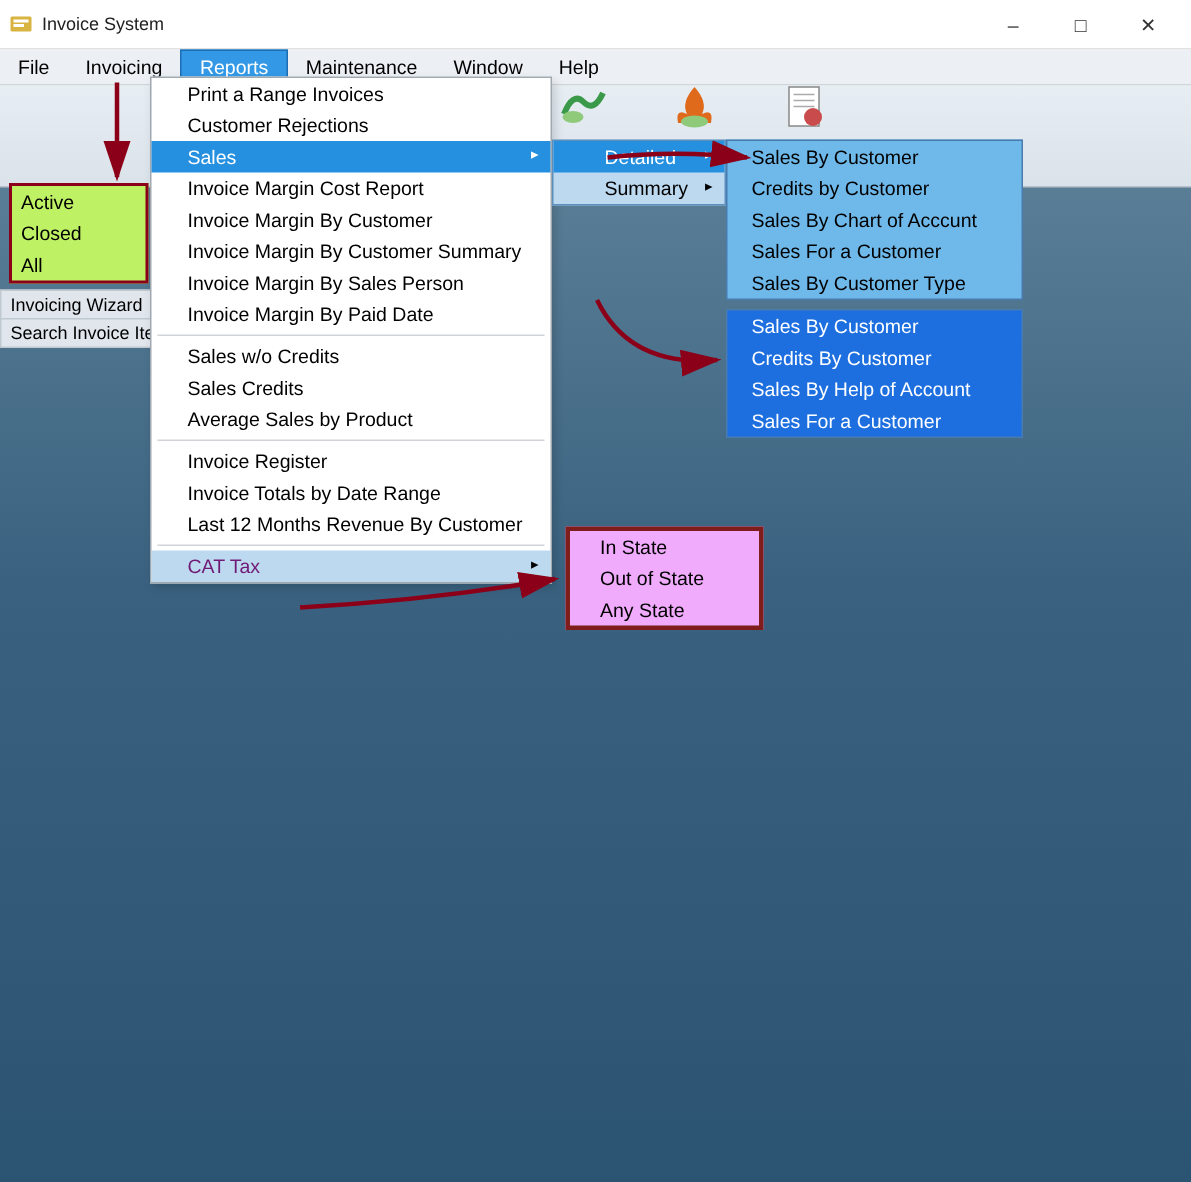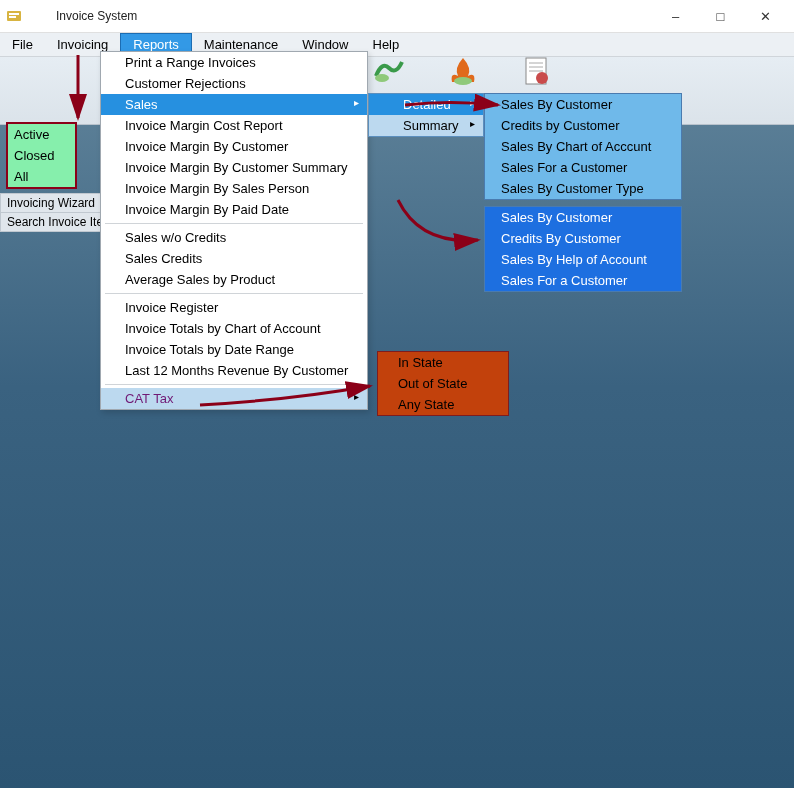--- a/index.html
+++ b/index.html
@@ -1,37 +1,37 @@
 <!DOCTYPE html>
 <html><head>
 <meta charset="utf-8">
 <style>
 * { box-sizing: border-box; margin: 0; padding: 0; font-family: "Segoe UI", Tahoma, sans-serif; }
 body { width: 794px; height: 788px; background: #fff; overflow: hidden; position: relative; }
 
 
-.titlebar { height: 27px; display: flex; align-items: center; padding: 16px 6px; background: #fff; border-bottom: 1px solid #e0e0e0; gap: 28px; }
+.titlebar { height: 27px; display: flex; align-items: center; padding: 16px 6px; background: #fff; border-bottom: 1px solid #e0e0e0; }
 .titlebar .app-icon { width: 16px; height: 16px; margin-right: 6px; display: flex; align-items: center; justify-content: center; }
 .titlebar .title { font-size: 12px; color: #222; }
 .win-controls { margin-left: auto; display: flex; }
 .win-controls .wc { width: 45px; height: 27px; display: flex; align-items: center; justify-content: center; font-size: 13px; color: #333; cursor: pointer; }
 
 
 .menubar { height: 24px; display: flex; align-items: stretch; background: #ecf0f4; border-bottom: 1px solid #d0d5da; font-size: 13px; }
 .menubar .menuitem { padding: 0 12px; display: flex; align-items: center; cursor: default; }
 .menubar .menuitem.active { background: #3399e6; color: #fff; border: 1px solid #1c6db3; }
 
 
 .toolbar { height: 68px; background: linear-gradient(#e6edf3, #dbe3ea); border-bottom: 1px solid #b8c2cc; display: flex; }
 .toolbar .tb-btn { width: 72px; display: flex; flex-direction: column; align-items: center; justify-content: flex-end; padding-bottom: 6px; border-right: 1px solid #c7d0d8; cursor: pointer; }
 .toolbar .tb-icon { width: 34px; height: 34px; margin-bottom: 4px; display:flex; align-items:center; justify-content:center; }
 .toolbar .tb-label { font-size: 12px; color: #333; }
 
 
-.sidebar { position: absolute; top: 122px; left: 6px; width: 71px; border: 2px solid #8b0018; font-size: 13px; background:#86efac; }
+.sidebar { position: absolute; top: 122px; left: 6px; width: 93px; border: 2px solid #8b0018; font-size: 13px; background:#bef264; }
 .sidebar .sb-item { padding: 3px 6px; cursor: pointer; }
 .sb-footer { position:absolute; top: 194px; left:0; width: 130px; font-size:12px; }
 .sb-footer .sbf-item { padding: 2px 6px; background:#e0e6ec; border:1px solid #c0c8d0; margin-top:-1px; cursor:pointer; }
 
 
 .dropdown { position: absolute; background: #fff; border: 1px solid #a0a8b0; box-shadow: 2px 3px 6px rgba(0,0,0,0.15); font-size: 13px; }
 .dropdown .dd-item { padding: 3px 14px 3px 24px; cursor: default; white-space: nowrap; position: relative; }
 .dropdown .dd-sep { height: 1px; background: #d0d4d8; margin: 3px 4px; }
 .dropdown .dd-item.has-arrow::after { content: "▸"; position: absolute; right: 8px; font-size: 10px; color: #333; }
 .dropdown .dd-item.active { background: #2690e0; color: #fff; }
@@ -46,21 +46,21 @@
 .submenu .sm-item.has-arrow::after { content:"▸"; position:absolute; right:8px; font-size:10px; }
 
 
 .resultmenu { position:absolute; font-size:13px; border:1px solid #4a7baf; }
 .resultmenu .rm-item { padding:3px 16px; cursor:default; }
 .rm-light { background:#6fb9ea; color:#000; }
 .rm-light .rm-item { border:none; }
 .rm-bright { background:#1d6fe0; color:#fff; }
 
 
-.catmenu { position:absolute; border:1px solid #7f1d1d; background:#c2410c; font-size:13px; }
+.catmenu { position:absolute; border:3px solid #7f1d1d; background:#f0abfc; font-size:13px; }
 .catmenu .cm-item { padding:3px 20px 3px 20px; cursor:default; }
 
 
 .client { position:absolute; top:119px; left:0; right:0; bottom:0; background: linear-gradient(#5a7e96 0%, #3a6280 40%, #2b5472 100%); z-index:-1; }
 
 
 .arrow-svg { position:absolute; pointer-events:none; }
 </style>
 </head>
 <body>
@@ -132,21 +132,20 @@
     <div class="dd-item">Invoice Margin By Customer</div>
     <div class="dd-item">Invoice Margin By Customer Summary</div>
     <div class="dd-item">Invoice Margin By Sales Person</div>
     <div class="dd-item">Invoice Margin By Paid Date</div>
     <div class="dd-sep"></div>
     <div class="dd-item">Sales w/o Credits</div>
     <div class="dd-item">Sales Credits</div>
     <div class="dd-item">Average Sales by Product</div>
     <div class="dd-sep"></div>
     <div class="dd-item">Invoice Register</div>
-    <div class="dd-item">Invoice Totals by Chart of Account</div>
     <div class="dd-item">Invoice Totals by Date Range</div>
     <div class="dd-item">Last 12 Months Revenue By Customer</div>
     <div class="dd-sep"></div>
     <div class="dd-item has-arrow sub-active">CAT Tax</div>
   </div>
 
 <div class="submenu" id="sales-sub" style="left:368px; top:93px; width:116px;">
     <div class="sm-item has-arrow active">Detailed</div>
     <div class="sm-item has-arrow">Summary</div>
   </div>

